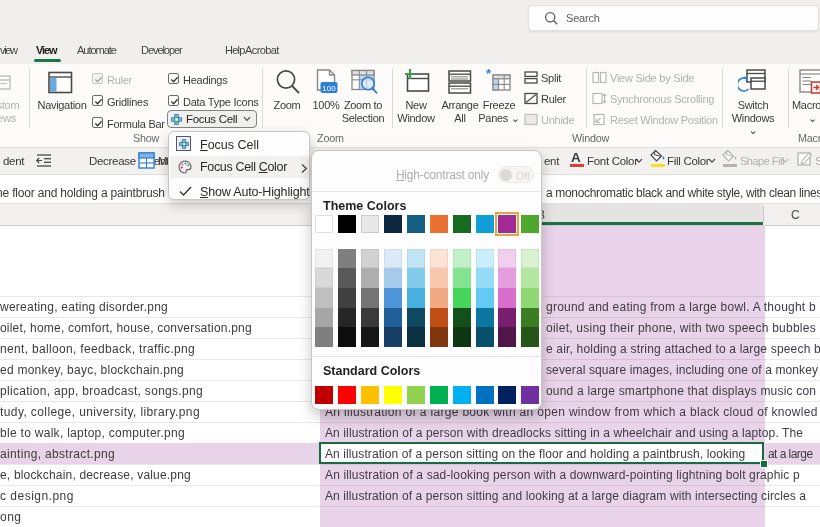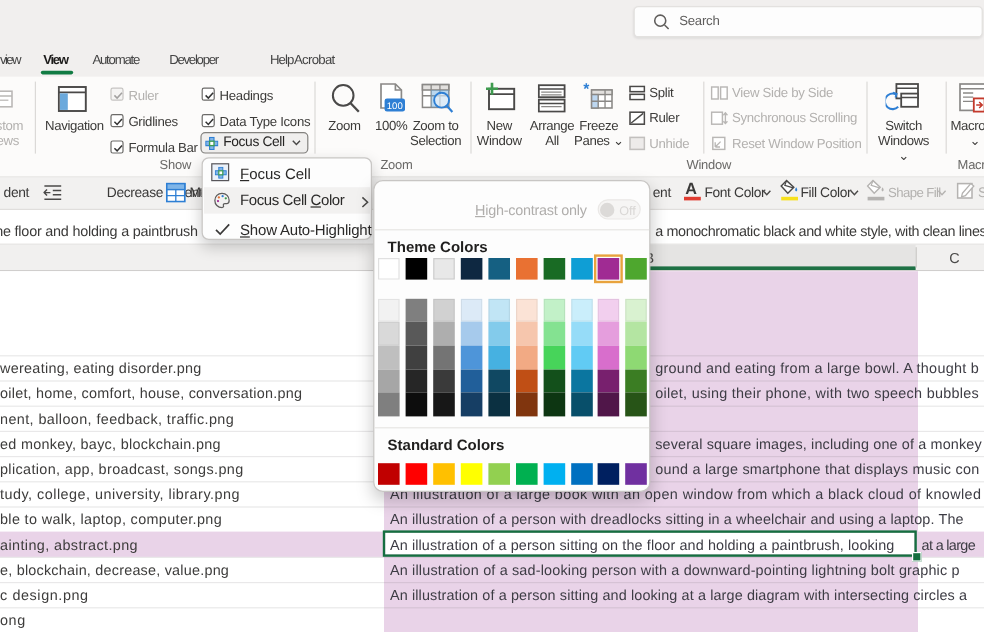--- a/index.html
+++ b/index.html
@@ -323,20 +323,21 @@
     <div class="abs atext" id="a5" style="top:137px;letter-spacing:0.24px;">ed monkey, bayc, blockchain.png</div>
     <div class="abs atext" id="a6" style="top:158px;letter-spacing:0.30px;">plication, app, broadcast, songs.png</div>
     <div class="abs atext" id="a7" style="top:179px;letter-spacing:0.40px;">tudy, college, university, library.png</div>
     <div class="abs atext" id="a8" style="top:200px;letter-spacing:0.29px;">ble to walk, laptop, computer.png</div>
     <div class="abs atext" id="a9" style="top:221px;letter-spacing:0.33px;">ainting, abstract.png</div>
     <div class="abs atext" id="a10" style="top:242px;letter-spacing:0.18px;">e, blockchain, decrease, value.png</div>
     <div class="abs atext" id="a11" style="top:263px;letter-spacing:0.49px;">c design.png</div>
     <div class="abs atext" id="a12" style="top:284px;letter-spacing:0.50px;">ong</div>
     <div class="abs btext" id="b2" style="left:546px;top:74px;letter-spacing:0.23px;">ground and eating from a large bowl. A thought b</div>
     <div class="abs btext" id="b3" style="left:546px;top:95px;letter-spacing:0.24px;">oilet, using their phone, with two speech bubbles</div>
+    <div class="abs btext" id="b4" style="left:546px;top:116px;letter-spacing:0.18px;">e air, holding a string attached to a large speech b</div>
     <div class="abs btext" id="b5" style="left:546px;top:137px;letter-spacing:0.11px;text-align:center;">several square images, including one of a monkey</div>
     <div class="abs btext" id="b6" style="left:546px;top:158px;letter-spacing:0.20px;">ound a large smartphone that displays music con</div>
     <div class="abs btext" id="b7" style="top:179px;letter-spacing:0.32px;">An illustration of a large book with an open window from which a black cloud of knowled</div>
     <div class="abs btext" id="b8" style="top:200px;letter-spacing:0.11px;">An illustration of a person with dreadlocks sitting in a wheelchair and using a laptop. The</div>
     <div class="abs btext" id="b9" style="top:221px;letter-spacing:0.09px;">An illustration of a person sitting on the floor and holding a paintbrush, looking</div>
       <div class="abs btext" id="b9b" style="left:768px;top:221px;">at a large</div>
     <div class="abs btext" id="b10" style="top:242px;letter-spacing:0.14px;">An illustration of a sad-looking person with a downward-pointing lightning bolt graphic p</div>
     <div class="abs btext" id="b11" style="top:263px;letter-spacing:0.10px;">An illustration of a person sitting and looking at a large diagram with intersecting circles a</div>
     <div class="abs" id="acellb"></div>
     <div class="abs" id="ahandle"></div>

